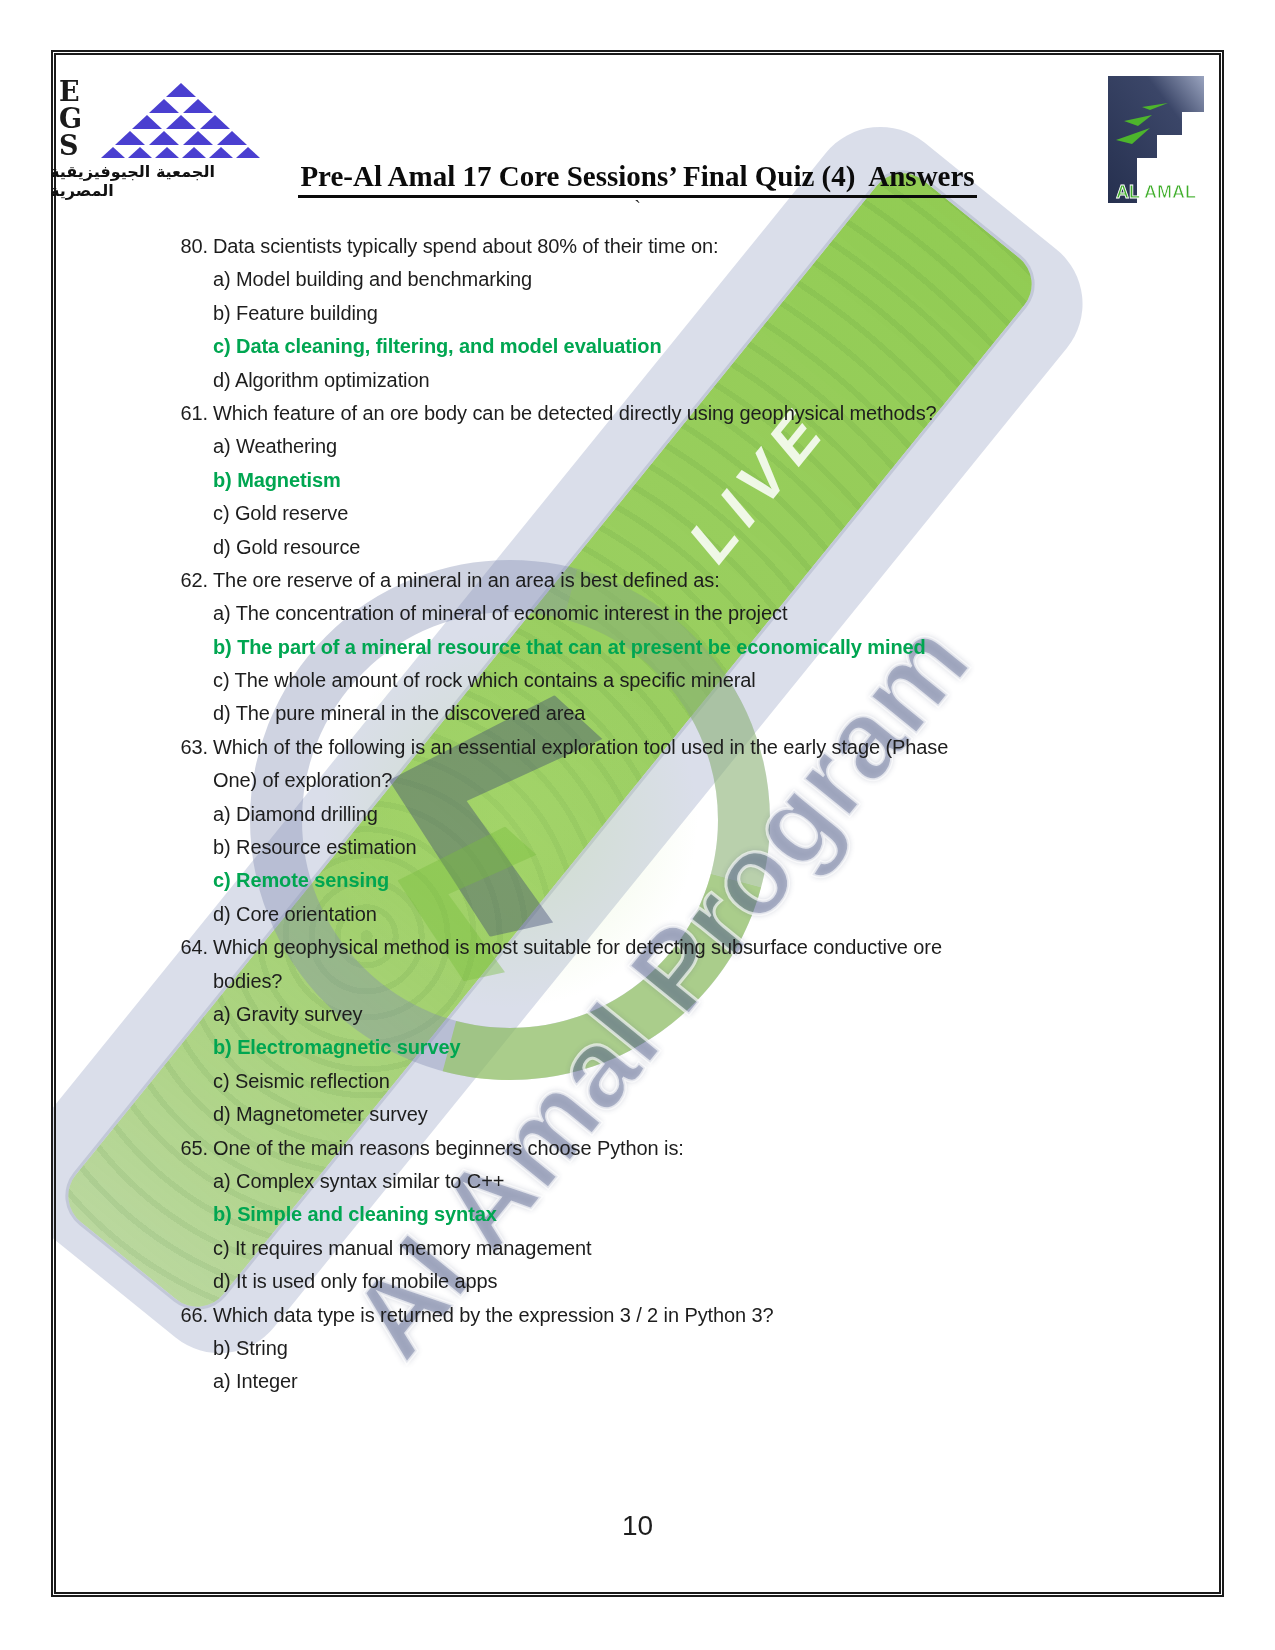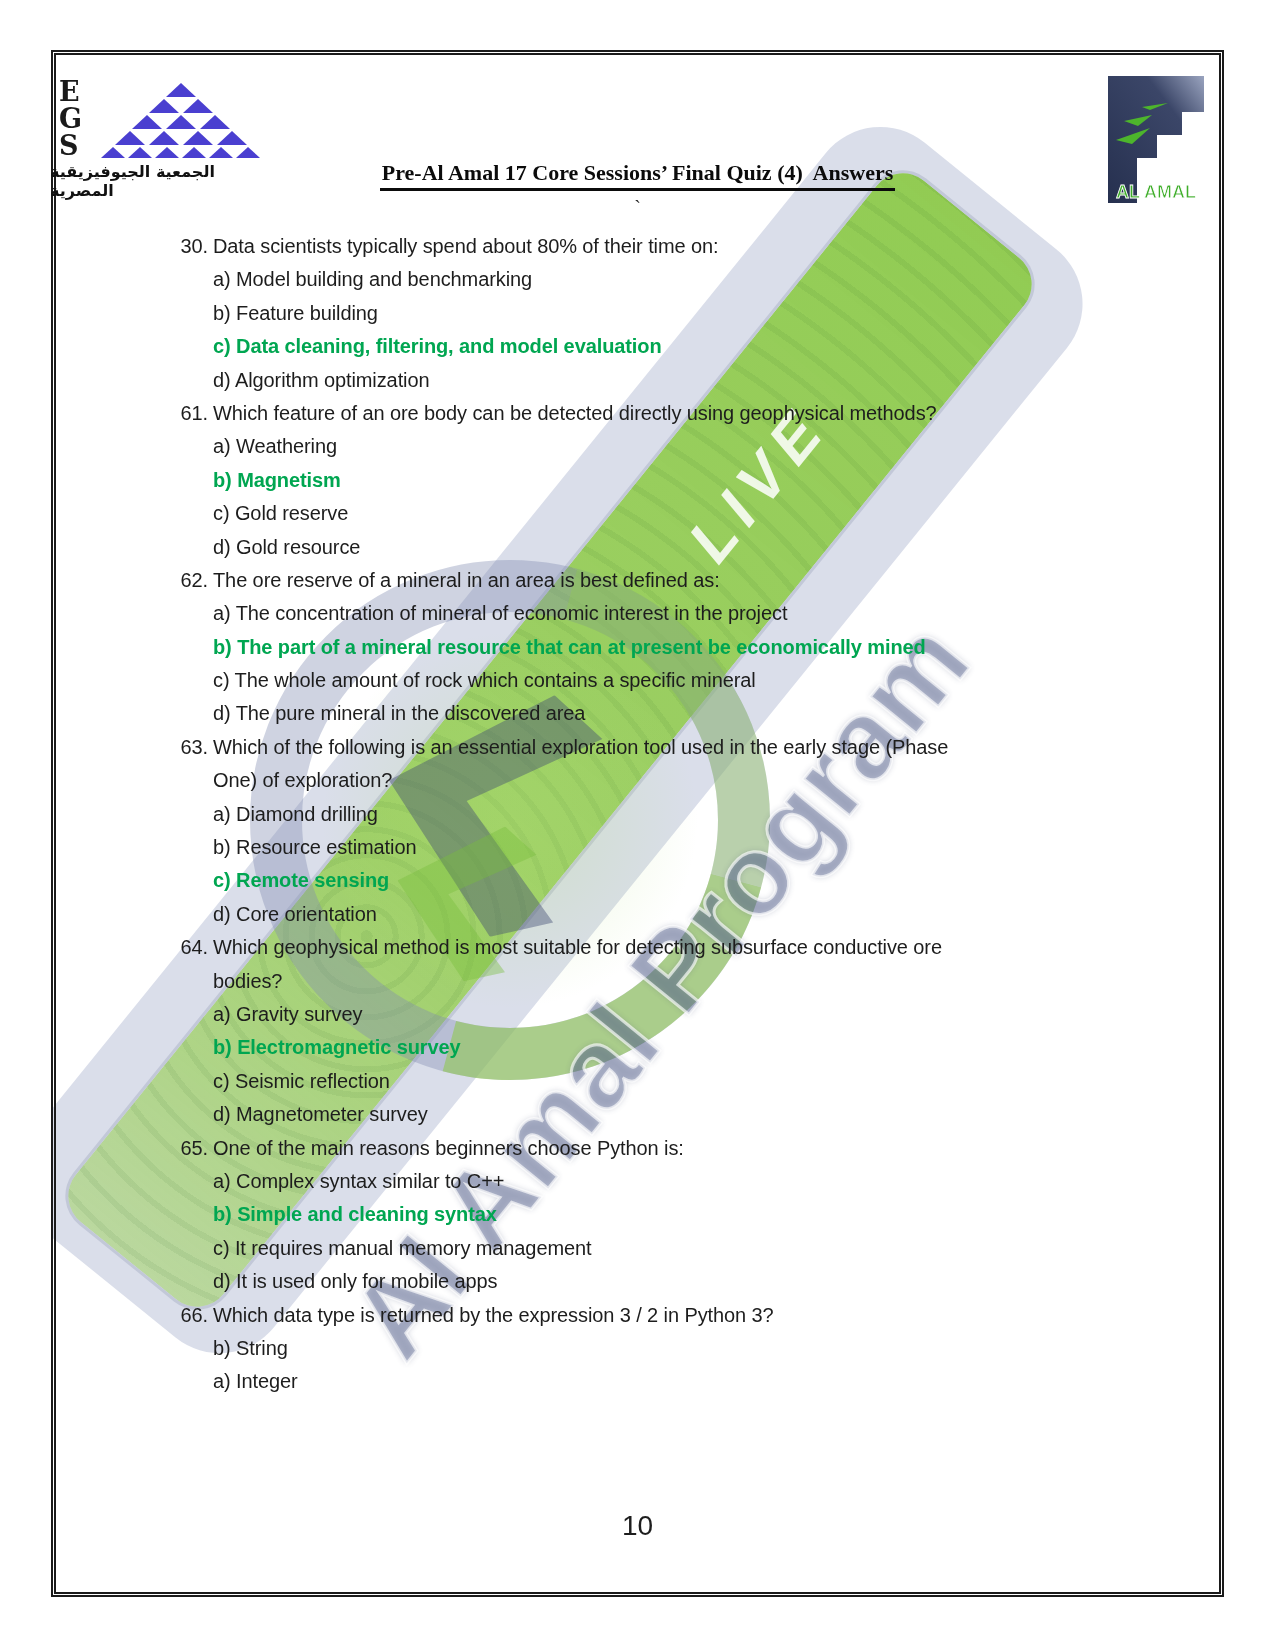--- a/index.html
+++ b/index.html
@@ -49,21 +49,21 @@
   
   .egs{position:absolute;left:57px;top:78px;width:210px;height:125px;z-index:2;}
   .egs-letters{position:absolute;left:2px;top:0;font-family:"DejaVu Serif",serif;
       font-weight:bold;font-size:27px;line-height:27px;color:#1a1a1a;}
   .egs-tris{position:absolute;left:44px;top:5px;}
   .egs-ar{position:absolute;left:-7px;top:84px;width:216px;text-align:left;
       font-family:"DejaVu Sans",sans-serif;font-weight:bold;font-size:16px;color:#111;}
 
   .title-row{position:absolute;left:51px;top:160px;width:1173px;text-align:center;z-index:2;}
   .title{display:inline-block;font-family:"Liberation Serif",serif;font-weight:bold;
-      font-size:22px;color:#0b0b0b;border-bottom:3px solid #0b0b0b;
+      font-size:29px;color:#0b0b0b;border-bottom:3px solid #0b0b0b;
       padding:0 2px 2px 2px;white-space:pre;}
   .title-mark{position:absolute;left:51px;top:197px;width:1173px;text-align:center;
       font-family:"Liberation Serif",serif;font-size:20px;color:#222;z-index:2;}
 
   .alamal{position:absolute;left:1108px;top:76px;width:96px;height:127px;z-index:2;}
 
   
   .questions{position:absolute;left:213px;top:230px;width:980px;z-index:2;}
   .qline{position:relative;height:33.4px;line-height:33.4px;font-size:20px;
       letter-spacing:-0.1px;white-space:nowrap;color:#1d1d1d;}
@@ -138,21 +138,21 @@
     <g fill="#4db52c">
       <polygon points="8,64 42,52 24,68"></polygon>
       <polygon points="16,45 44,39 30,50"></polygon>
       <polygon points="34,31 60,27 42,34"></polygon>
     </g>
     <text x="48" y="122" text-anchor="middle" font-family="Liberation Sans, sans-serif" font-size="18" font-weight="bold" fill="#3fae2a" stroke="#ffffff" stroke-width="0.8">AL AMAL</text>
   </svg>
 </div>
 
 <div class="questions">
-    <div class="qline"><span class="qnum">30.</span><span>Data scientists typically spend about 80% of their time on:</span></div>
+    <div class="qline"><span class="qnum">80.</span><span>Data scientists typically spend about 80% of their time on:</span></div>
     <div class="qline">a) Model building and benchmarking</div>
     <div class="qline">b) Feature building</div>
     <div class="qline correct">c) Data cleaning, filtering, and model evaluation</div>
     <div class="qline">d) Algorithm optimization</div>
     <div class="qline"><span class="qnum">61.</span><span>Which feature of an ore body can be detected directly using geophysical methods?</span></div>
     <div class="qline">a) Weathering</div>
     <div class="qline correct">b) Magnetism</div>
     <div class="qline">c) Gold reserve</div>
     <div class="qline">d) Gold resource</div>
     <div class="qline"><span class="qnum">62.</span><span>The ore reserve of a mineral in an area is best defined as:</span></div>

